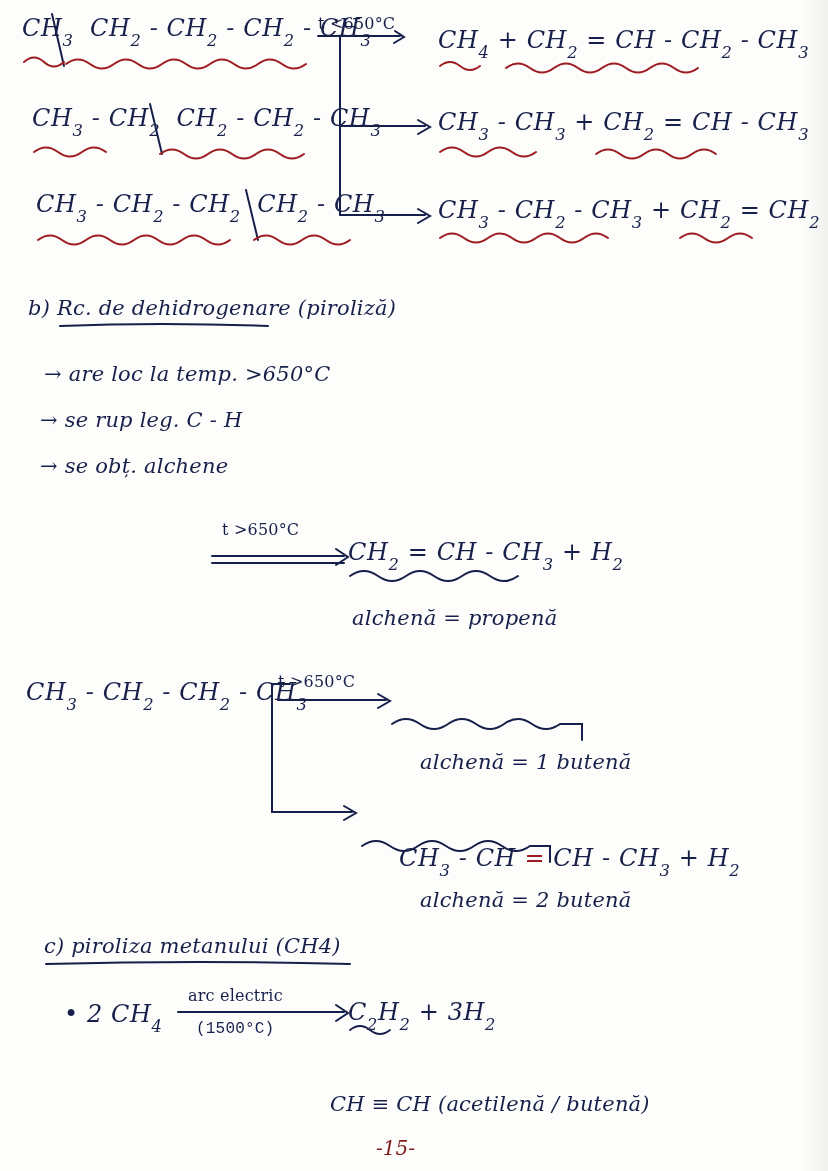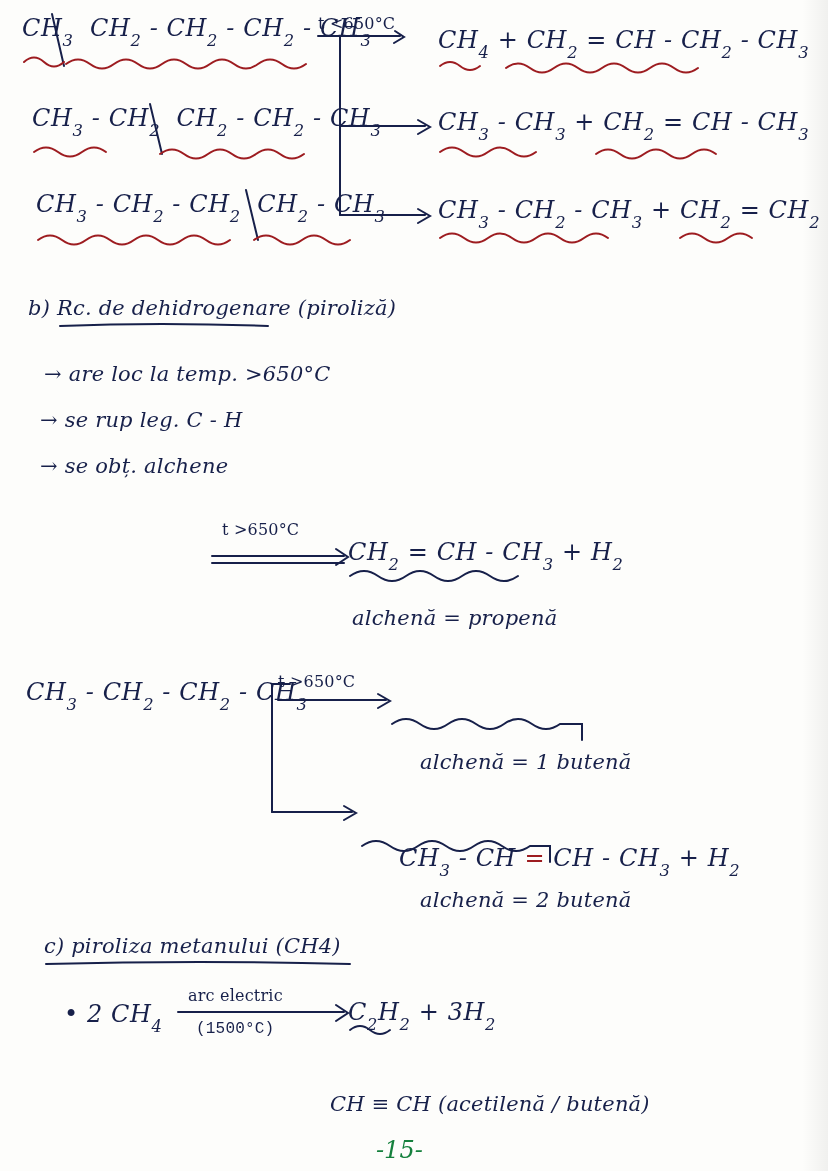--- a/index.html
+++ b/index.html
@@ -58,23 +58,23 @@
   }
   svg.overlay {
     position: absolute;
     top: 0; left: 0;
     width: 828px;
     height: 1171px;
     pointer-events: none;
   }
   .pagenum {
     position: absolute;
-    font-size: 24px;
+    font-size: 20px;
     font-style: italic;
-    color: #15803d;
+    color: #7f1d1d;
   }
 </style>
 </head>
 <body>
 
 <div class="page">
   <div class="paper-shade"></div>
 
   <div class="ink eq" style="left:22px; top:14px;">CH<span class="sub">3</span>  CH<span class="sub">2</span> - CH<span class="sub">2</span> - CH<span class="sub">2</span> - CH<span class="sub">3</span></div>
 

